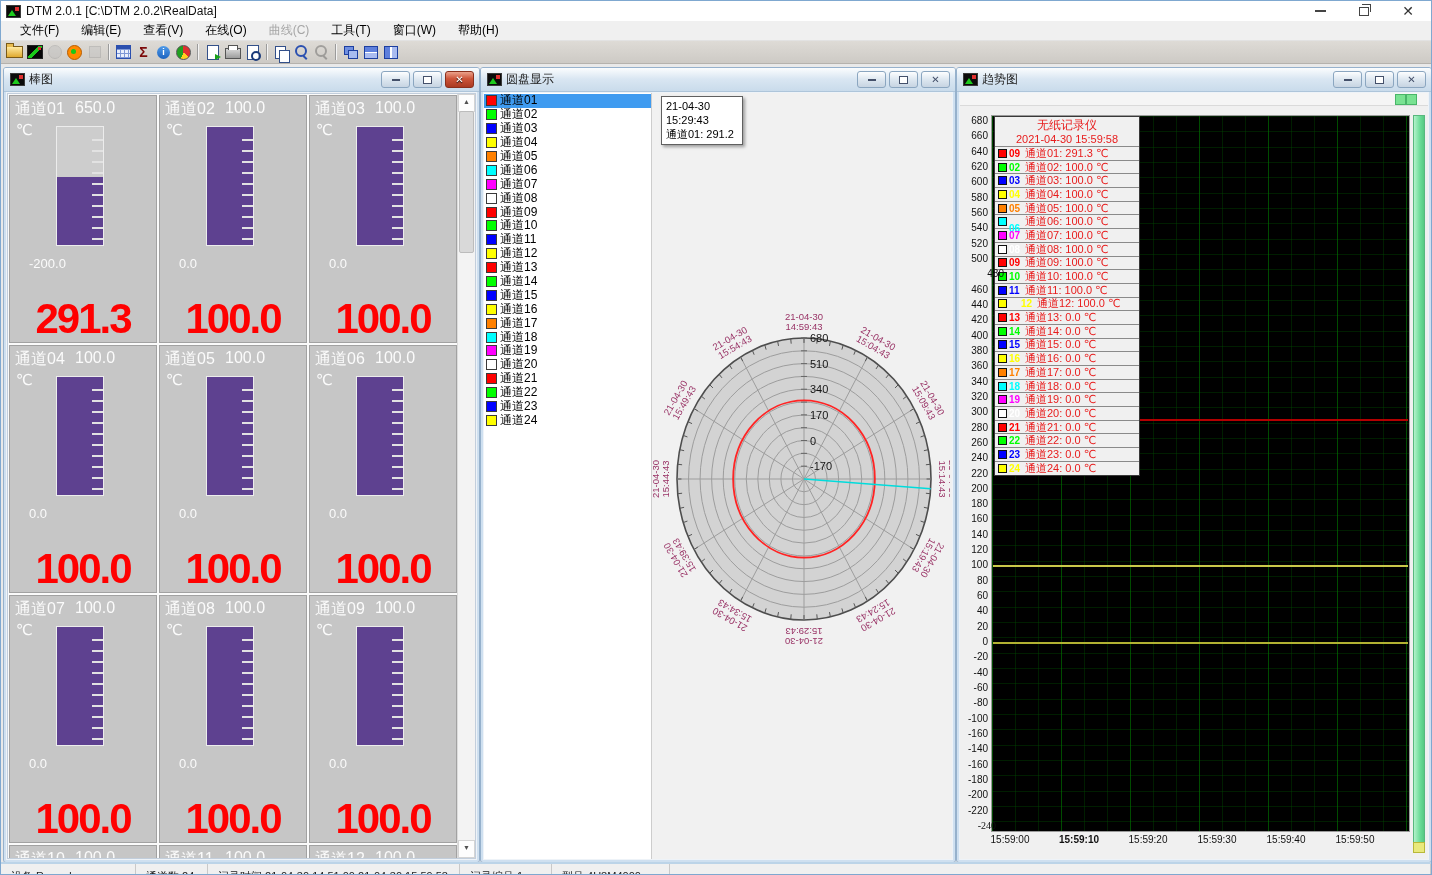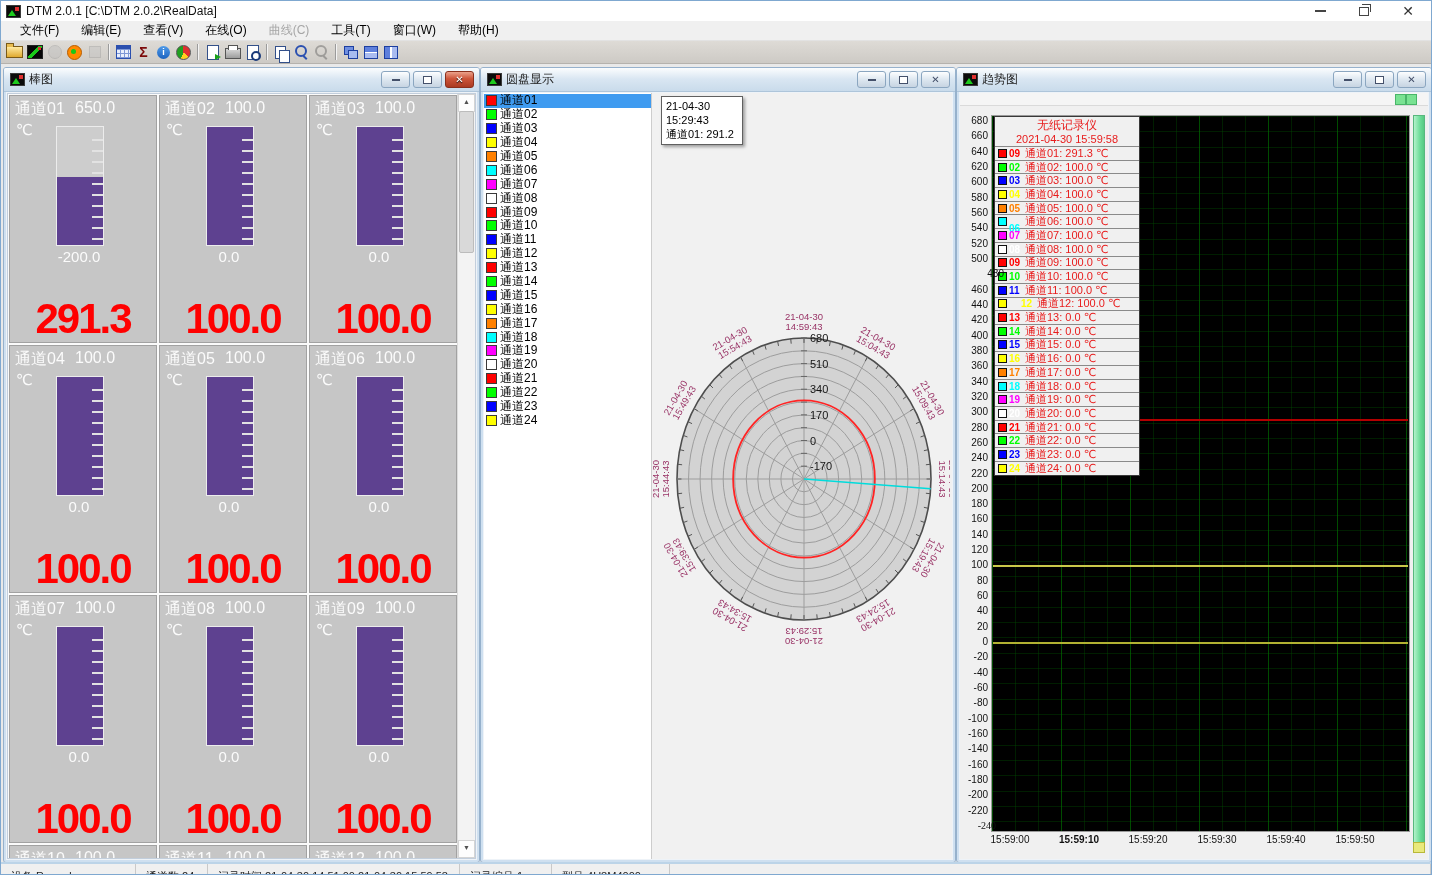--- a/index.html
+++ b/index.html
@@ -74,21 +74,21 @@
   .cells{position:absolute;left:1px;top:1px;right:18px;display:grid;grid-template-columns:repeat(3,1fr);gap:2px;background:#fbfbfb;}
   .cell{height:246px;background:#c6c6c6;border:1px solid #a2a2a2;position:relative;overflow:hidden;}
   .cell .hd{display:flex;padding:3px 4px 0 5px;color:#fbfbfb;font-size:16px;}
   .cell .hd .ch{width:58px;overflow:hidden;white-space:nowrap;}
   .cell .hd .mx{margin-left:2px;}
   .cell .unit{position:absolute;left:6px;top:25px;color:#fbfbfb;font-size:15px;}
   .cell .track{position:absolute;left:46px;top:30px;width:46px;height:118px;background:#cdcdcd;border:1px solid #ececec;}
   .cell .fill{position:absolute;left:0;right:0;bottom:0;background:#5e4190;}
   .cell .ticks{position:absolute;right:0;top:3px;bottom:3px;width:11px;
      background:repeating-linear-gradient(to bottom,transparent 0 9px,#e2e2e2 9px 11px);}
-  .cell .mn{position:absolute;left:19px;width:100px;top:152px;text-align:center;color:#fbfbfb;font-size:15px;}
+  .cell .mn{position:absolute;left:19px;width:100px;top:160px;color:#fbfbfb;font-size:13px;}
   .cell .val{position:absolute;left:0;right:0;bottom:2px;text-align:center;color:#ff0000;font-size:42px;font-weight:bold;letter-spacing:-2px;line-height:1;}
   .vscroll{position:absolute;right:0;top:0;bottom:0;width:17px;background:#f3f3f3;border-left:1px solid #dcdcdc;}
   .vs-btn{height:16px;background:#fdfdfd;border:1px solid #d4d4d4;color:#505050;font-size:7px;text-align:center;line-height:14px;}
   .vs-btn.dn{position:absolute;bottom:0;left:0;right:0;}
   .vs-thumb{position:absolute;top:17px;left:1px;right:1px;height:140px;background:#d9d9d9;border:1px solid #bcbcbc;border-radius:2px;}
   
   #win-disc{left:479px;top:3px;width:474px;height:794px;}
   .disc-body{background:#f1f1f1;}
   .chan-list{position:absolute;left:0;top:0;bottom:0;width:168px;background:#ffffff;border-right:1px solid #cdcdcd;padding-top:1px;box-sizing:border-box;}
   .chan{height:13.9px;display:flex;align-items:center;padding-left:2px;font-size:12px;color:#000;}

